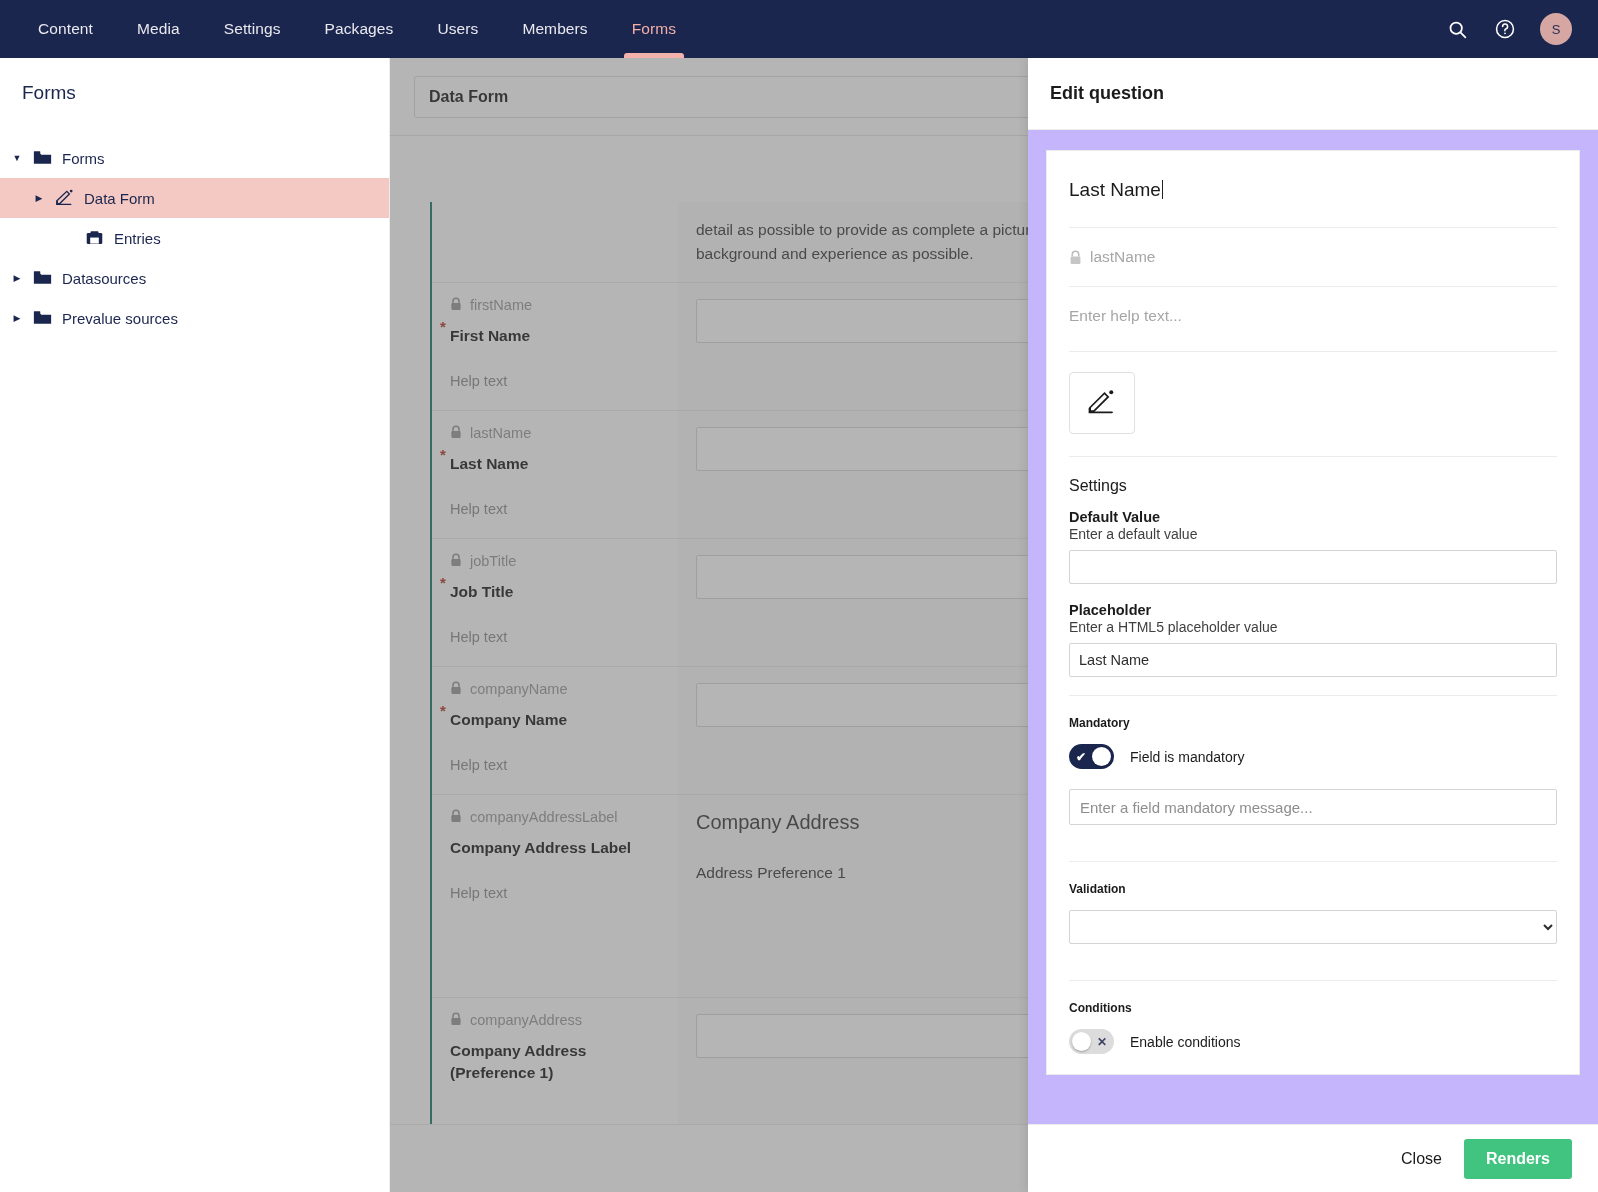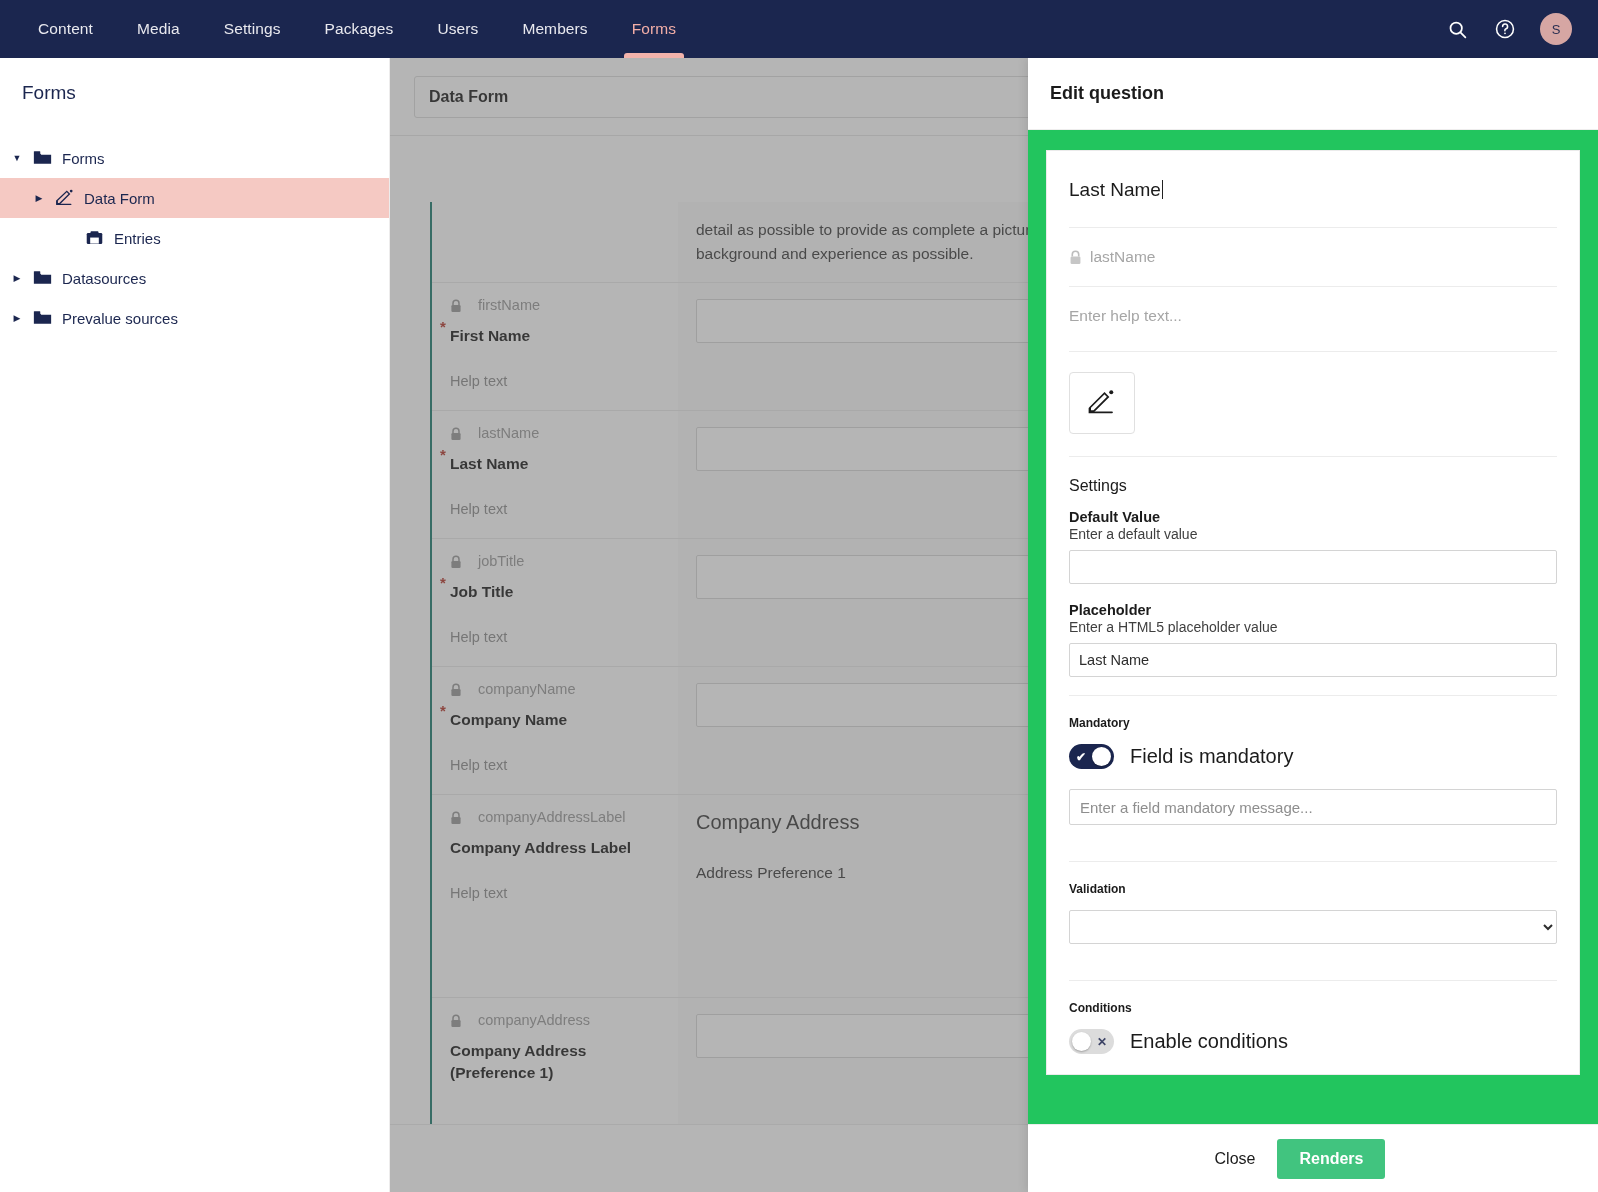--- a/index.html
+++ b/index.html
@@ -81,21 +81,21 @@
   .builder { padding: 0 0 0 24px; }
   .fieldgroup { border-left: 2px solid #1a7a6d; margin-left: 16px; }
   .prose-row {
     display: flex; border-bottom: 1px solid #e9e9e9;
   }
   .row {
     display: flex; border-bottom: 1px solid #e9e9e9; min-height: 128px;
   }
   .row-left { width: 246px; padding: 14px 16px 14px 18px; }
   .row-right { flex: 1; background: #fafafa; padding: 16px 18px; }
-  .alias { display: flex; align-items: flex-end; gap: 16px; font-size: 14.5px; color: #9a9a9a; }
+  .alias { display: flex; align-items: flex-start; gap: 8px; font-size: 14.5px; color: #9a9a9a; }
   .field-label {
     font-size: 15.5px; font-weight: bold; color: #1b1b1b; margin-top: 12px;
     position: relative; line-height: 1.42;
   }
   .req-star {
     position: absolute; left: -10px; top: -9px; color: #b5352a; font-size: 15px;
   }
   .help-text { margin-top: 26px; font-size: 14.5px; color: #8d8d8d; }
   .ghost-input {
     height: 44px; border: 1px solid #d8d8d8; background: #fff; border-radius: 2px;
@@ -111,21 +111,21 @@
 
   
   .dim {
     position: absolute; top: 58px; left: 390px; width: 1208px; height: 1134px;
     background: rgba(90,90,90,.45); pointer-events: none;
   }
 
   
   .panel {
     position: absolute; top: 58px; right: 0; width: 570px; height: 1134px;
-    background: #22c55e; display: flex; flex-direction: column;
+    background: #c4b5fd; display: flex; flex-direction: column;
     box-shadow: -2px 0 9px rgba(0,0,0,.10);
   }
   .panel-head {
     background: #fff; height: 72px; display: flex; align-items: center;
     padding: 0 22px; border-bottom: 1px solid #eeeded;
   }
   .panel-head h2 { font-size: 18px; font-weight: bold; color: #1b1b1b; }
   .panel-body { flex: 1; overflow: hidden; padding: 20px 18px 0 18px; }
   .card { background: #fff; border: 1px solid #ebebeb; padding: 0 22px; }
 
@@ -179,37 +179,37 @@
     width: 19px; height: 19px; border-radius: 50%; background: #fff; position: absolute;
     box-shadow: 0 1px 2px rgba(0,0,0,.28);
   }
   .tog.on .knob { right: 3px; }
   .tog.off .knob { left: 3px; }
   .tog .mark {
     position: absolute; font-size: 12px; line-height: 1; font-weight: bold;
   }
   .tog.on .mark { left: 7px; color: #fff; }
   .tog.off .mark { right: 7px; color: #3d4466; }
-  .toggle-label { font-size: 20px; color: #1b1b1b; text-align: right; }
+  .toggle-label { font-size: 14px; color: #1b1b1b; text-align: right; }
   .mandatory-msg {
     width: 100%; height: 36px; border: 1px solid #d4d4d4; border-radius: 2px;
     padding: 4px 10px; font-size: 15px; color: #2d2d2d; background: #fff;
     font-family: "Liberation Sans", sans-serif; margin-bottom: 22px;
   }
   .mandatory-msg::placeholder { color: #8e8e8e; }
   .sel {
     width: 100%; height: 34px; border: 1px solid #d4d4d4; border-radius: 2px;
     background: #fff; font-size: 14.5px; color: #2d2d2d; padding: 0 8px;
     font-family: "Liberation Sans", sans-serif;
   }
   .pad-b { padding-bottom: 22px; }
 
   .panel-foot {
     height: 68px; background: #fff; border-top: 1px solid #ececec;
-    display: flex; align-items: center; justify-content: center; gap: 22px;
+    display: flex; align-items: center; justify-content: flex-end; gap: 22px;
     padding-right: 26px;
   }
   .btn-close {
     background: none; border: none; font-size: 16px; color: #1b1b1b; cursor: pointer;
     font-family: "Liberation Sans", sans-serif;
   }
   .btn-submit {
     background: #41c47f; border: none; color: #fff; font-size: 16px; font-weight: bold;
     border-radius: 3px; padding: 11px 22px; cursor: pointer;
     font-family: "Liberation Sans", sans-serif;

